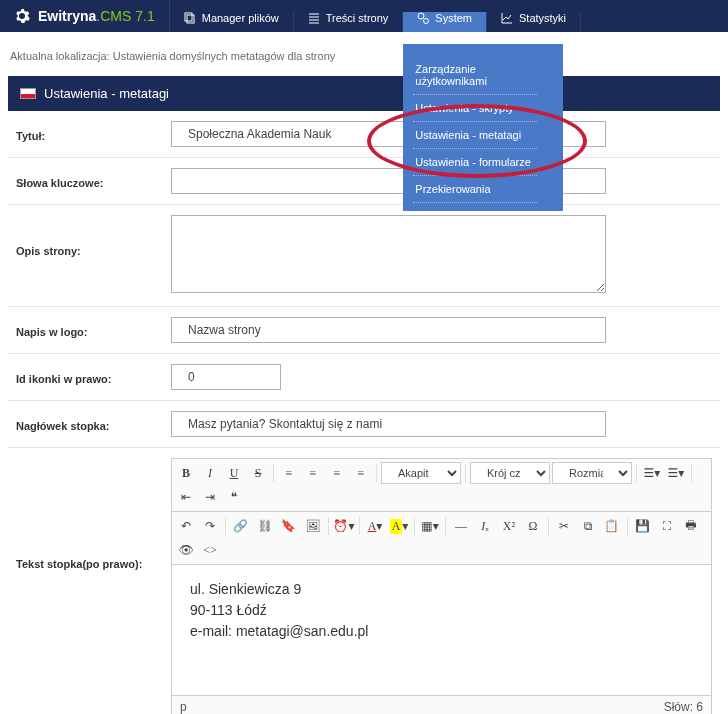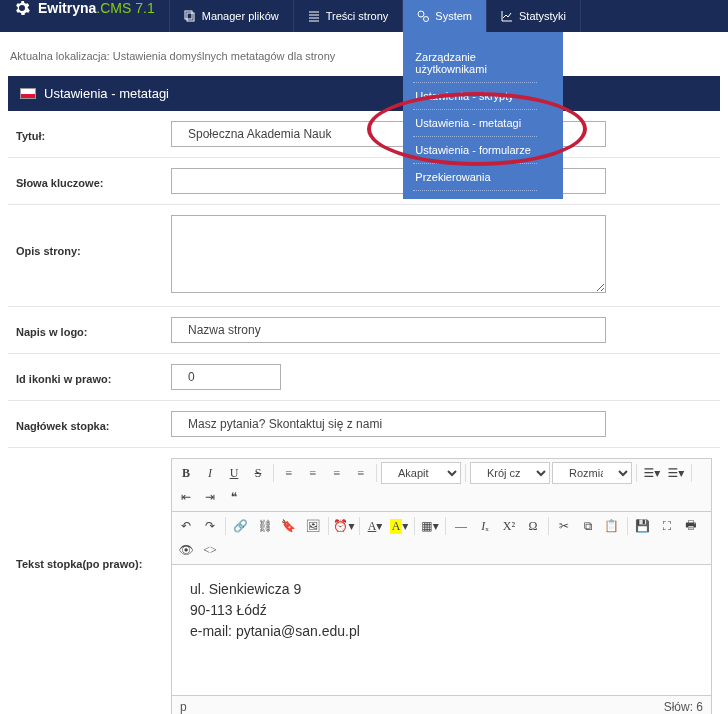--- a/index.html
+++ b/index.html
@@ -1,21 +1,21 @@
 <!DOCTYPE html>
 <html><head>
 <meta charset="utf-8">
 <style>
 * { box-sizing: border-box; margin: 0; padding: 0; }
 body { font-family: Arial, sans-serif; font-size: 12px; background: #fff; width: 728px; }
 .topnav { background: #1a2b57; display: flex; height: 32px; color: #fff; }
-.brand { display: flex; padding: 0 14px; font-size: 14px; font-weight: bold; border-right: 1px solid #2c3d69; }
+.brand { display: flex; align-items: center; padding: 0 14px; font-size: 14px; font-weight: bold; border-right: 1px solid #2c3d69; }
 .brand .light { font-weight: normal; color: #84cc16; }
 .brand-icon { margin-right: 8px; }
-.navitem { display: flex; align-items: center; padding: 0 14px; border-right: 1px solid #2c3d69; font-size: 11px; cursor: pointer; position: relative; }
+.navitem { display: flex; align-items: flex-start; padding: 0 14px; border-right: 1px solid #2c3d69; font-size: 11px; cursor: pointer; position: relative; margin-top: 12px; }
 .navitem .ni-icon { margin-right: 6px; }
 .navitem.active { background: #4a7ac7; }
 .dropdown { position: absolute; top: 32px; left: 0; background: #4a7ac7; width: 160px; padding: 12px 26px 8px 10px; z-index: 5; }
 .dropdown-item { padding: 7px 2px; font-size: 11px; color: #fff; border-bottom: 1px dotted #9ab3e0; cursor: pointer; }
 .highlight-ellipse { position: absolute; top: 60px; left: -36px; width: 220px; height: 74px; border: 4px solid #C41E3A; border-radius: 50%; pointer-events: none; z-index: 6; }
 .breadcrumb { padding: 18px 10px 14px 10px; font-size: 11px; color: #6b6b6b; }
 .section-header { background: #1a2b57; color: #fff; padding: 10px 12px; display: flex; align-items: center; font-size: 13px; margin: 0 8px; }
 .flag { width: 16px; height: 11px; margin-right: 8px; background: linear-gradient(to bottom, #fff 0%, #fff 50%, #dc143c 50%, #dc143c 100%); border: 1px solid #999; }
 .form { margin: 0 8px; }
 .form-row { display: flex; border-bottom: 1px solid #e5e5e5; padding: 10px 8px; align-items: center; }
@@ -192,21 +192,21 @@
           <span class="tb-sep"></span>
           <span class="tb-btn">💾</span>
           <span class="tb-btn">⛶</span>
           <span class="tb-btn">🖶</span>
           <span class="tb-btn">👁</span>
           <span class="tb-btn">&lt;&gt;</span>
         </div>
         <div class="editor-body">
           <div>ul. Sienkiewicza 9</div>
           <div>90-113 Łódź</div>
-          <div>e-mail: pytania@san.edu.pl</div>
+          <div>e-mail: metatagi@san.edu.pl</div>
         </div>
         <div class="editor-footer">
           <span>p</span>
           <span><span>Słów:</span> <span>6</span></span>
         </div>
       </div>
     </div>
   </div>
 
 </div>

